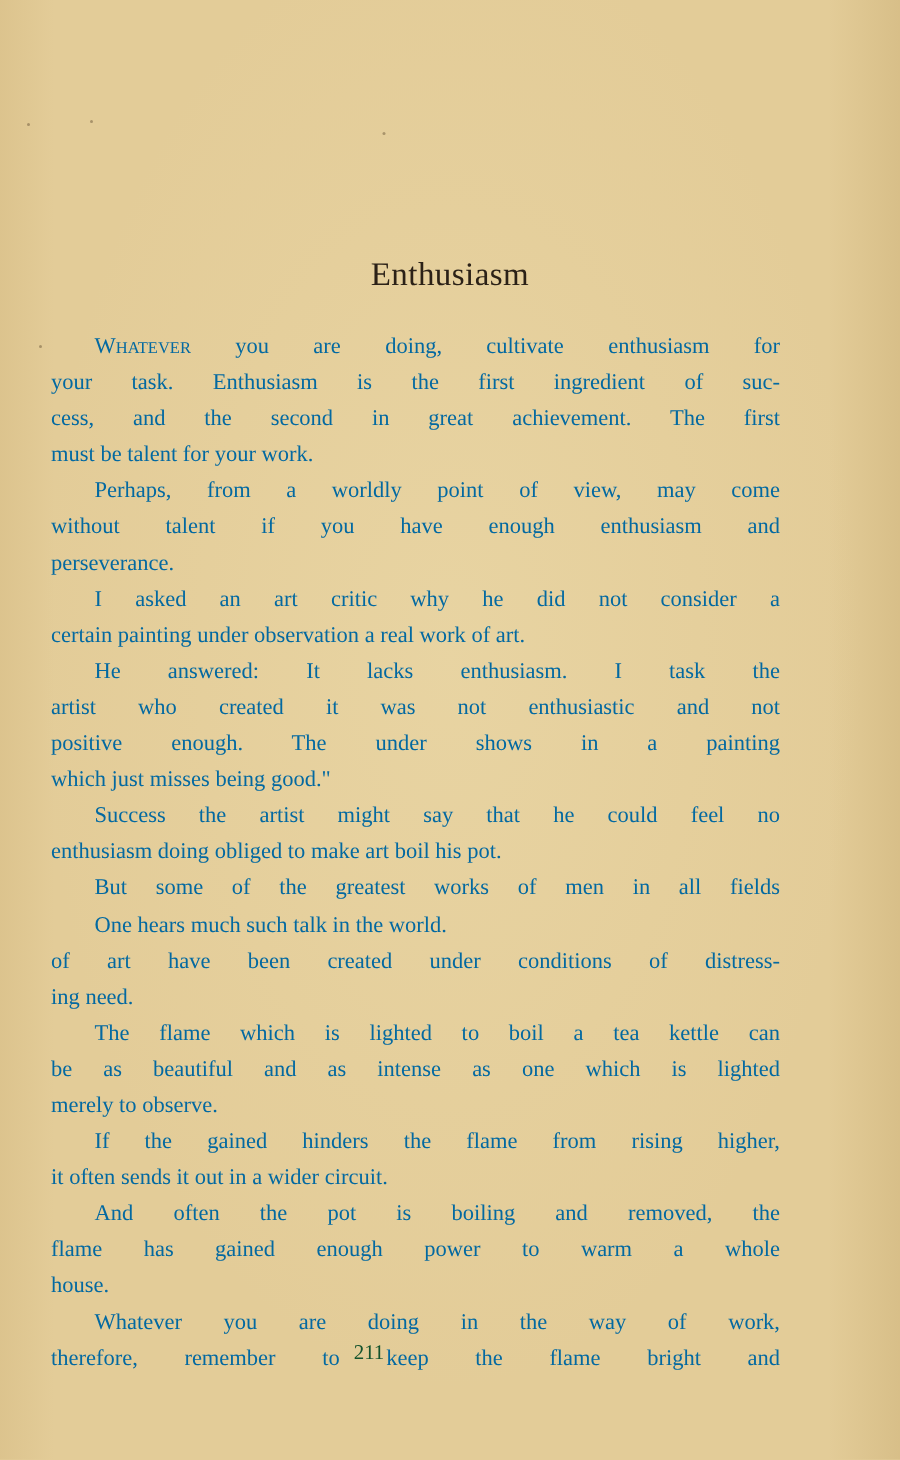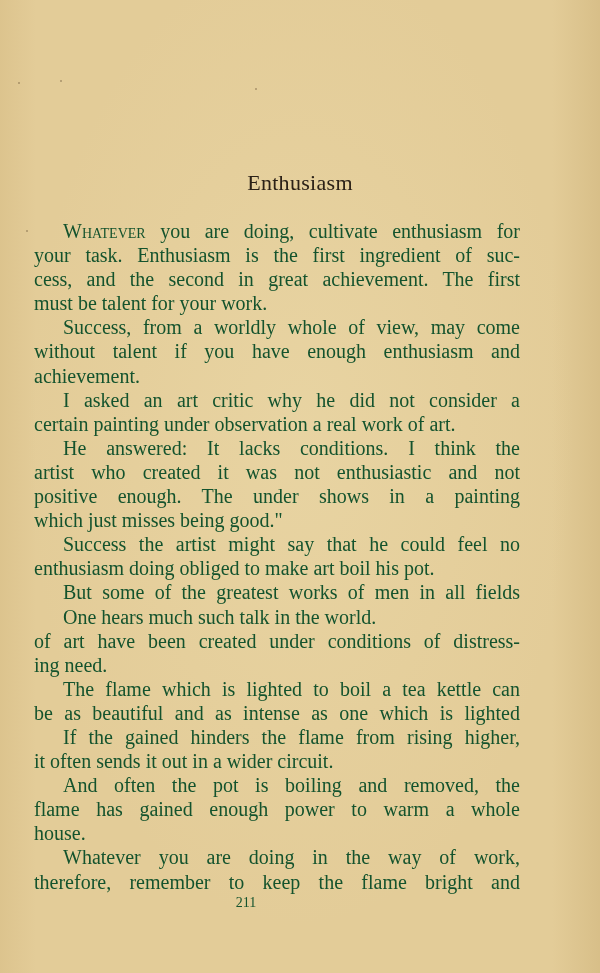--- a/index.html
+++ b/index.html
@@ -13,23 +13,23 @@
       font-family: "Liberation Serif", "DejaVu Serif", serif;
       color: #2a2016;
     }
     .page { position: absolute; left: 0; top: 0; width: 600px; height: 973px; padding-left: 44px; }
     .title {
       position: absolute; top: 170px; left: 0; width: 600px; text-align: center;
       font-size: 22px; letter-spacing: 0.3px; color: #2b2117;
     }
     .body-text { position: absolute; left: 34px; width: 486px; top: 219px; }
     .line {
-      height: 24.1px; line-height: 24.1px; font-size: 20px;
+      height: 24.1px; line-height: 24.1px; font-size: 15px;
       white-space: nowrap; text-align: justify; text-align-last: justify;
-      color: #14532d;
+      color: #0369a1;
     }
     .line.last { text-align-last: left; }
     .line.indent { padding-left: 29px; }
     .smallcaps { font-variant: small-caps; }
     .page-number {
       position: absolute; top: 895px; left: 0; width: 492px; text-align: center;
       font-size: 14px; color: #14532d;
     }
     .speck { position: absolute; width: 2px; height: 2px; border-radius: 1px; background: rgba(110,90,60,0.5); }
   </style>
@@ -37,37 +37,38 @@
 <body>
 
 <div class="page">
   <div class="title">Enthusiasm</div>
 
   <div class="body-text" id="body-text">
       <div class="line indent"><span class="smallcaps">Whatever</span><span> you are doing, cultivate enthusiasm for</span></div>
       <div class="line"><span>your task. Enthusiasm is the first ingredient of suc-</span></div>
       <div class="line"><span>cess, and the second in great achievement. The first</span></div>
       <div class="line last"><span>must be talent for your work.</span></div>
-      <div class="line indent"><span>Success, from a worldly whole of view, may come</span></div>
+      <div class="line indent"><span>Perhaps, from a worldly point of view, may come</span></div>
       <div class="line"><span>without talent if you have enough enthusiasm and</span></div>
-      <div class="line last"><span>achievement.</span></div>
+      <div class="line last"><span>perseverance.</span></div>
       <div class="line indent"><span>I asked an art critic why he did not consider a</span></div>
       <div class="line last"><span>certain painting under observation a real work of art.</span></div>
-      <div class="line indent"><span>He answered: It lacks conditions. I think the</span></div>
+      <div class="line indent"><span>He answered: It lacks enthusiasm. I task the</span></div>
       <div class="line"><span>artist who created it was not enthusiastic and not</span></div>
       <div class="line"><span>positive enough. The under shows in a painting</span></div>
       <div class="line last"><span>which just misses being good."</span></div>
       <div class="line indent"><span>Success the artist might say that he could feel no</span></div>
       <div class="line last"><span>enthusiasm doing obliged to make art boil his pot.</span></div>
       <div class="line indent"><span>But some of the greatest works of men in all fields</span></div>
       <div class="line indent last"><span>One hears much such talk in the world.</span></div>
       <div class="line"><span>of art have been created under conditions of distress-</span></div>
       <div class="line last"><span>ing need.</span></div>
       <div class="line indent"><span>The flame which is lighted to boil a tea kettle can</span></div>
       <div class="line"><span>be as beautiful and as intense as one which is lighted</span></div>
+      <div class="line last"><span>merely to observe.</span></div>
       <div class="line indent"><span>If the gained hinders the flame from rising higher,</span></div>
       <div class="line last"><span>it often sends it out in a wider circuit.</span></div>
       <div class="line indent"><span>And often the pot is boiling and removed, the</span></div>
       <div class="line"><span>flame has gained enough power to warm a whole</span></div>
       <div class="line last"><span>house.</span></div>
       <div class="line indent"><span>Whatever you are doing in the way of work,</span></div>
       <div class="line"><span>therefore, remember to keep the flame bright and</span></div>
     </div>
 
   <div class="page-number">211</div>

